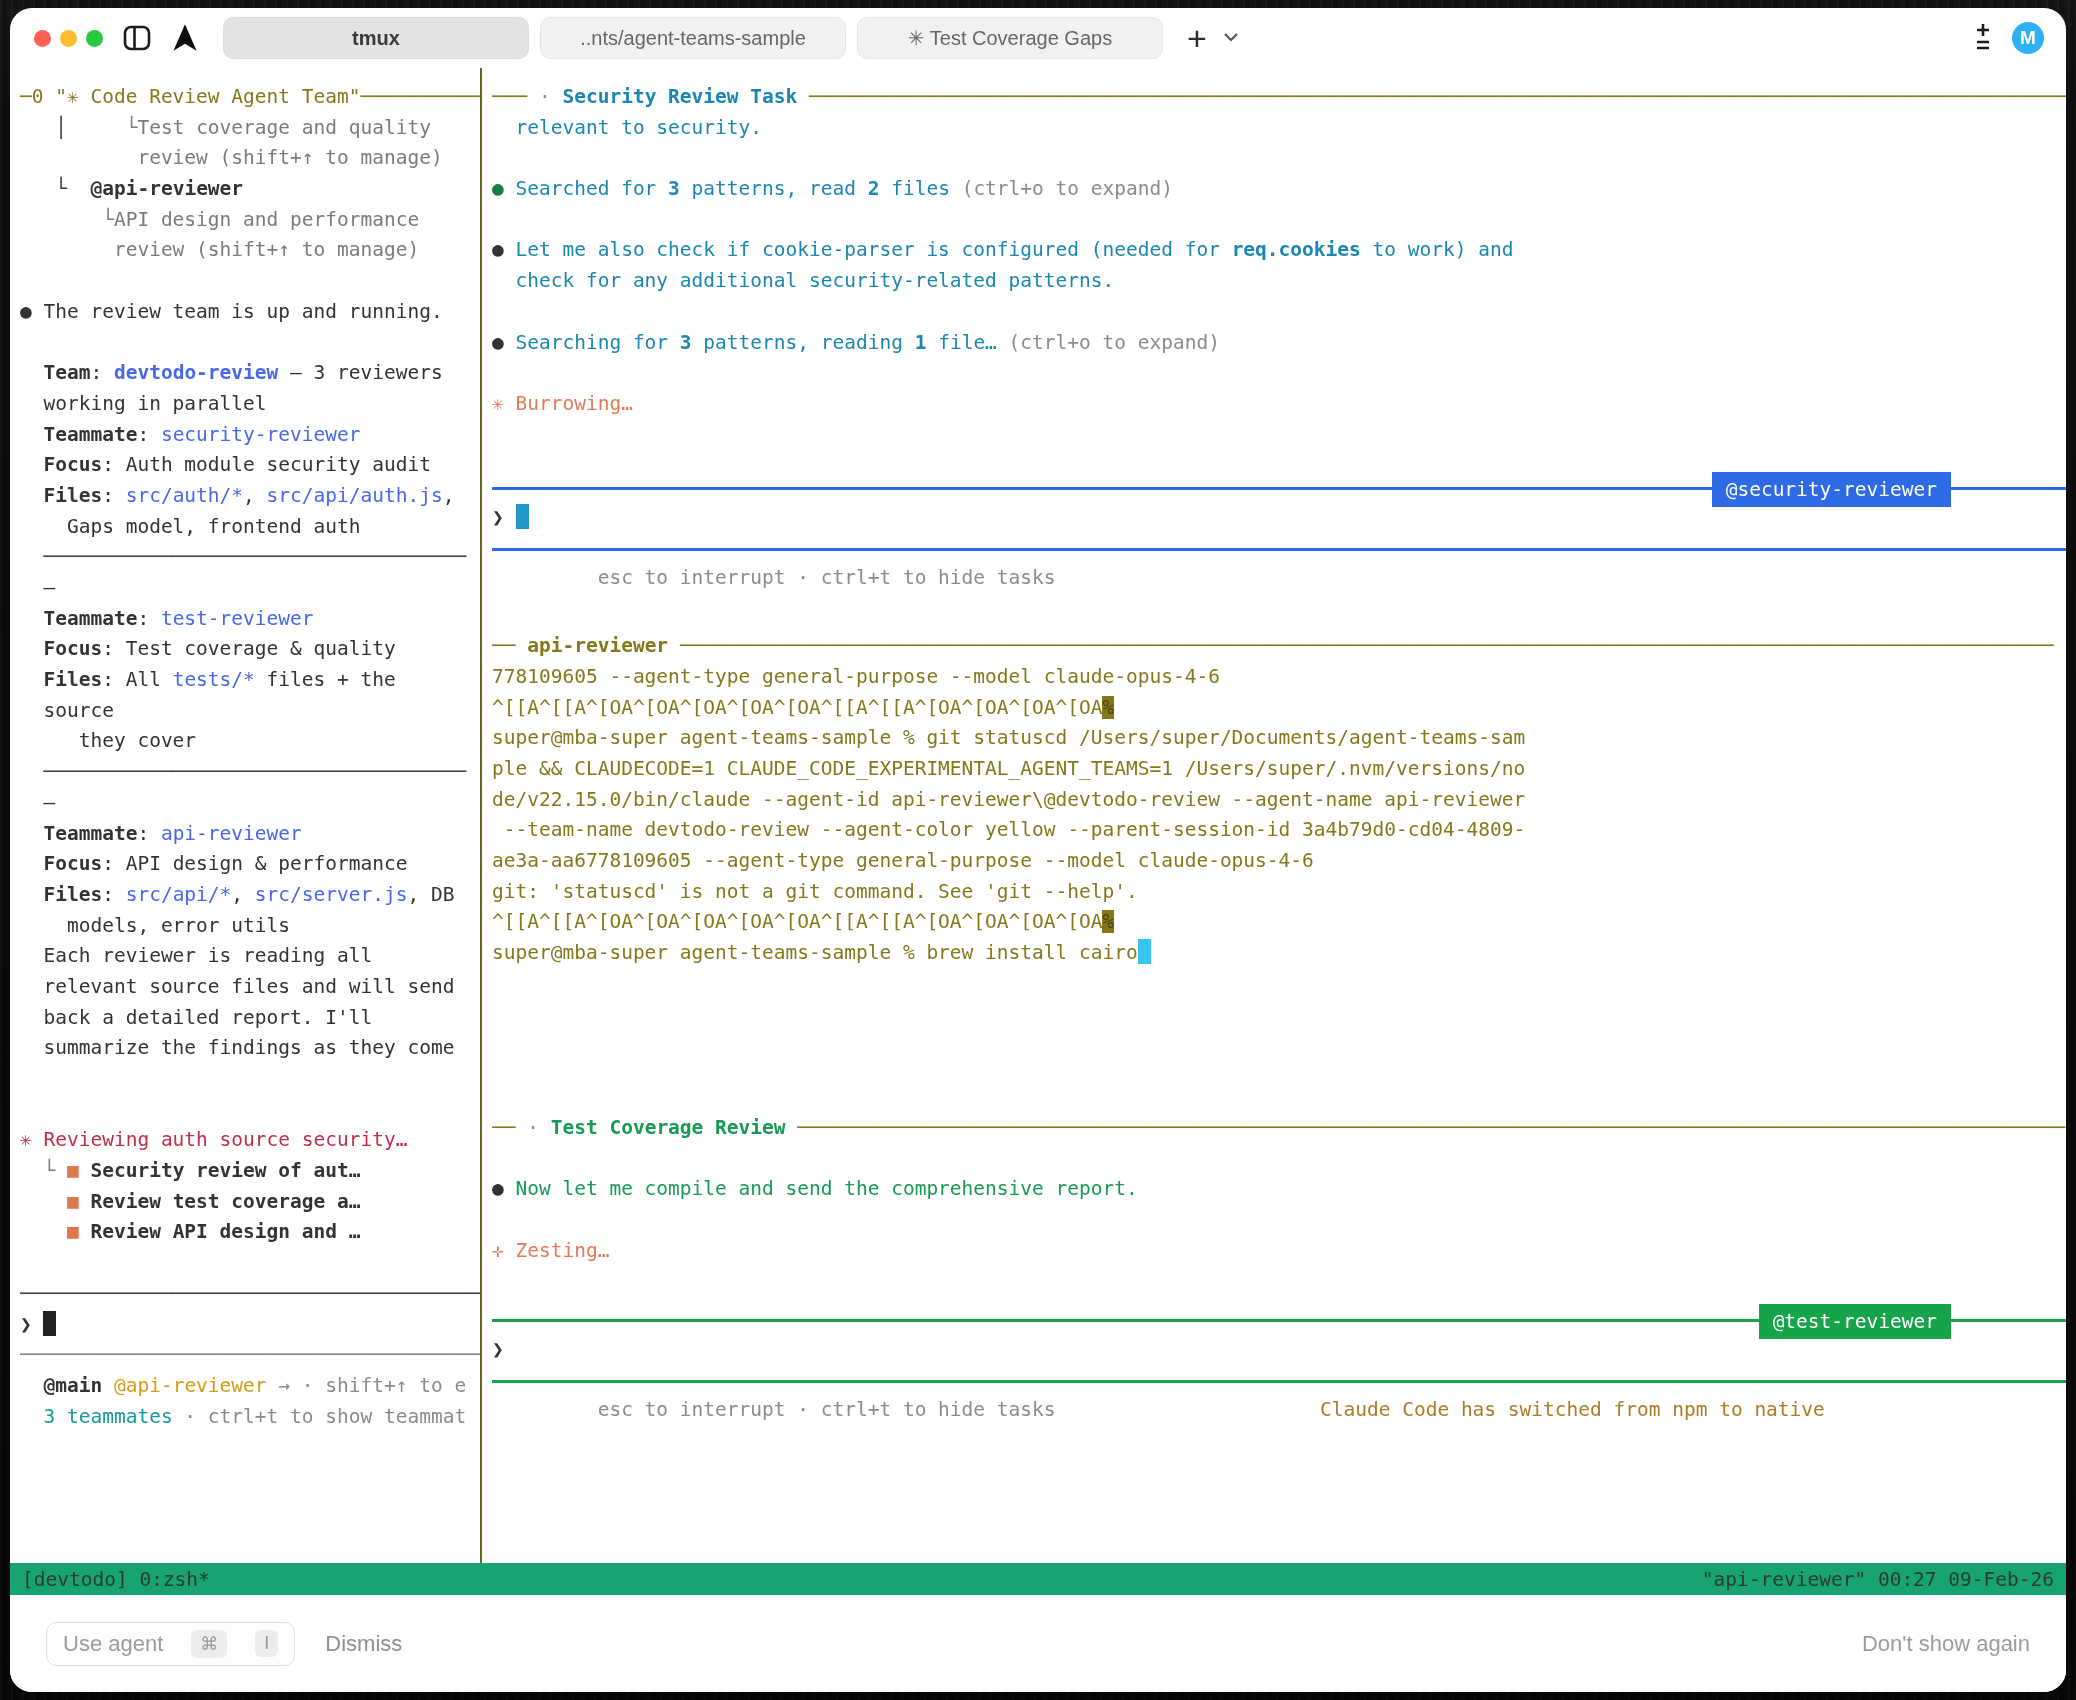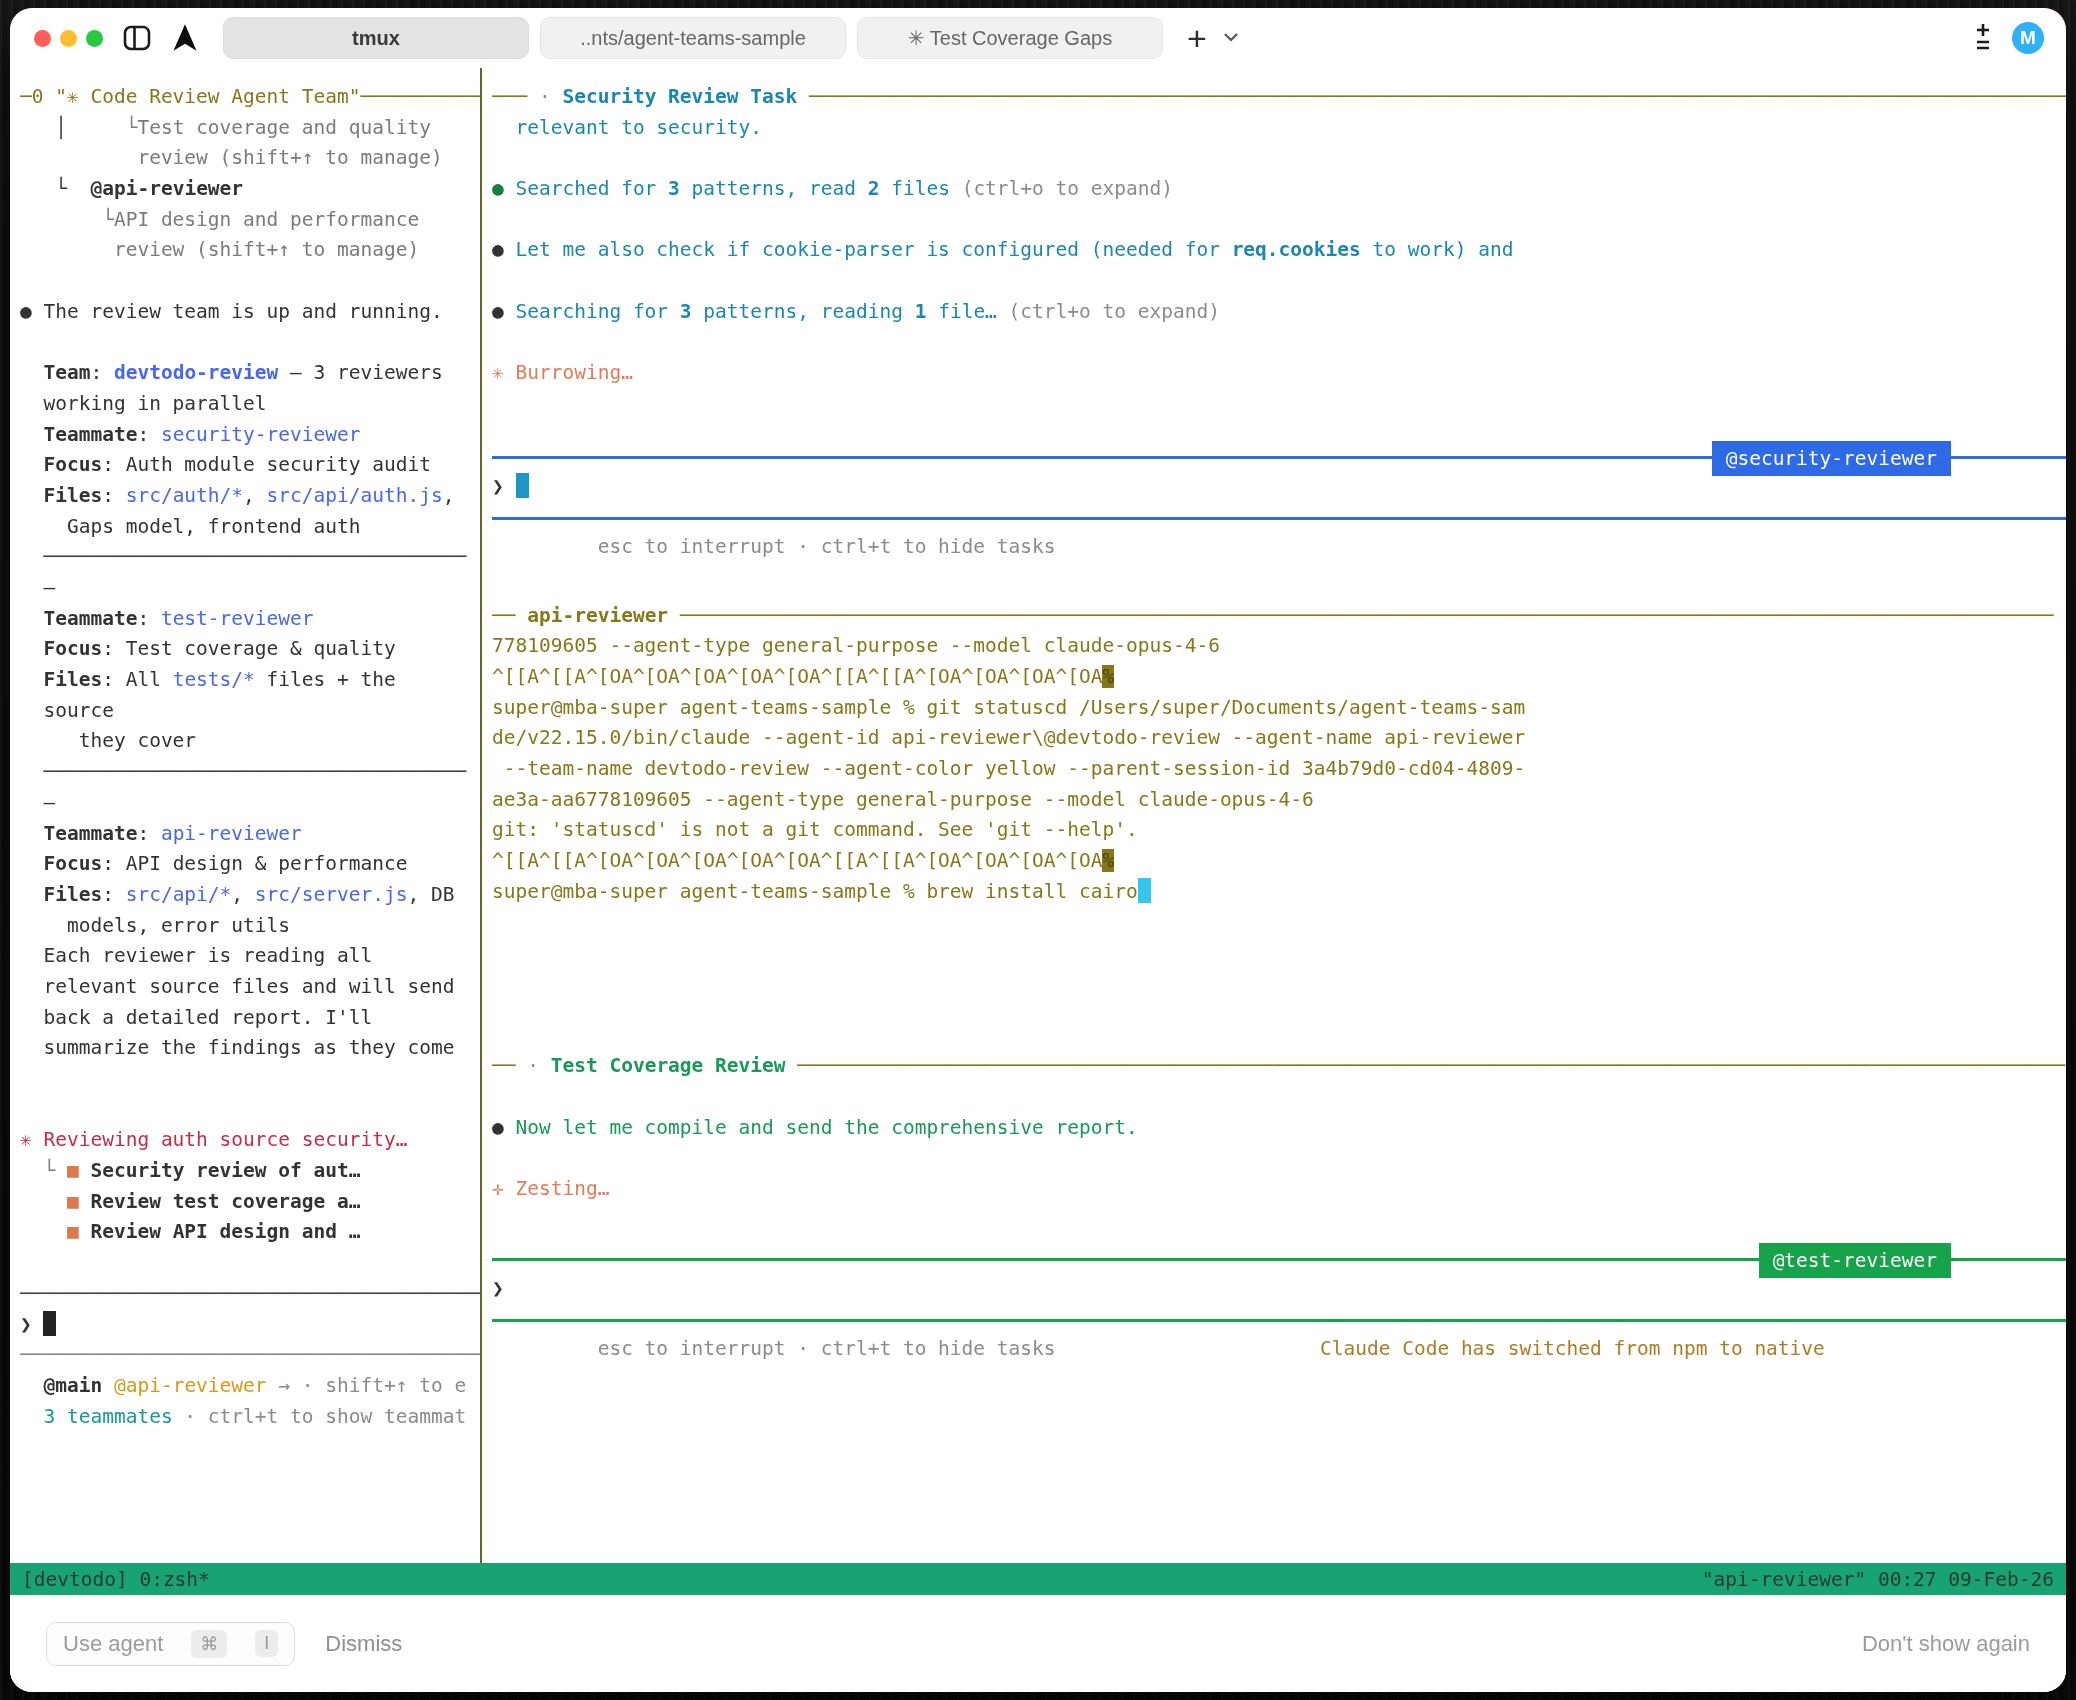--- a/index.html
+++ b/index.html
@@ -207,20 +207,21 @@
     <div class="right-col">
 
       <div>
         <div>
             <div class="row"><span class="c-olb">─── </span><span class="c-gy">· </span><span class="c-tl b">Security Review Task</span><span> </span><span class="c-olb">────────────────────────────────────────────────────────────────────────────────────────────────────────────</span></div>
             <div class="row"><span class="c-tl">  relevant to security.</span></div>
             <div class="row"></div>
             <div class="row"><span class="c-gb">● </span><span class="c-tl">Searched for </span><span class="c-tl b">3</span><span class="c-tl"> patterns, read </span><span class="c-tl b">2</span><span class="c-tl"> files </span><span class="c-gy">(ctrl+o to expand)</span></div>
             <div class="row"></div>
             <div class="row"><span class="c-bk">● </span><span class="c-tl">Let me also check if cookie-parser is configured (needed for </span><span class="c-tl b">req.cookies</span><span class="c-tl"> to work) and</span></div>
+            <div class="row"><span class="c-tl">  check for any additional security-related patterns.</span></div>
             <div class="row"></div>
             <div class="row"><span class="c-bk">● </span><span class="c-tl">Searching for </span><span class="c-tl b">3</span><span class="c-tl"> patterns, reading </span><span class="c-tl b">1</span><span class="c-tl"> file… </span><span class="c-gy">(ctrl+o to expand)</span></div>
             <div class="row"></div>
             <div class="row"><span class="c-sa">✳ </span><span class="c-sa">Burrowing…</span></div>
           </div>
         <div class="ibox ibox-blue sec-ibox">
           <div class="badge badge-blue">@security-reviewer</div>
           <div class="prompt">
             <span class="c-bk">❯</span><span> </span><span class="cur cur-teal"></span>
           </div>
@@ -228,20 +229,21 @@
         <div class="escrow">
             <div class="row"><span class="c-gy">         esc to interrupt · ctrl+t to hide tasks</span></div>
           </div>
       </div>
 
       <div class="api-pane">
           <div class="row"><span class="c-olb">── </span><span class="c-ol b">api-reviewer</span><span> </span><span class="c-olb">─────────────────────────────────────────────────────────────────────────────────────────────────────────────────────</span></div>
           <div class="row"><span class="c-ol">778109605 --agent-type general-purpose --model claude-opus-4-6</span></div>
           <div class="row"><span class="c-ol">^[[A^[[A^[OA^[OA^[OA^[OA^[OA^[[A^[[A^[OA^[OA^[OA^[OA</span><span class="c-inv">%</span></div>
           <div class="row"><span class="c-ol">super@mba-super agent-teams-sample % git statuscd /Users/super/Documents/agent-teams-sam</span></div>
+          <div class="row"><span class="c-ol">ple &amp;&amp; CLAUDECODE=1 CLAUDE_CODE_EXPERIMENTAL_AGENT_TEAMS=1 /Users/super/.nvm/versions/no</span></div>
           <div class="row"><span class="c-ol">de/v22.15.0/bin/claude --agent-id api-reviewer\@devtodo-review --agent-name api-reviewer</span></div>
           <div class="row"><span class="c-ol"> --team-name devtodo-review --agent-color yellow --parent-session-id 3a4b79d0-cd04-4809-</span></div>
           <div class="row"><span class="c-ol">ae3a-aa6778109605 --agent-type general-purpose --model claude-opus-4-6</span></div>
           <div class="row"><span class="c-ol">git: 'statuscd' is not a git command. See 'git --help'.</span></div>
           <div class="row"><span class="c-ol">^[[A^[[A^[OA^[OA^[OA^[OA^[OA^[[A^[[A^[OA^[OA^[OA^[OA</span><span class="c-inv">%</span></div>
           <div class="row"><span class="c-ol">super@mba-super agent-teams-sample % brew install cairo</span><span class="cur cur-cyan"></span></div>
         </div>
 
       <div class="test-pane">
         <div>

